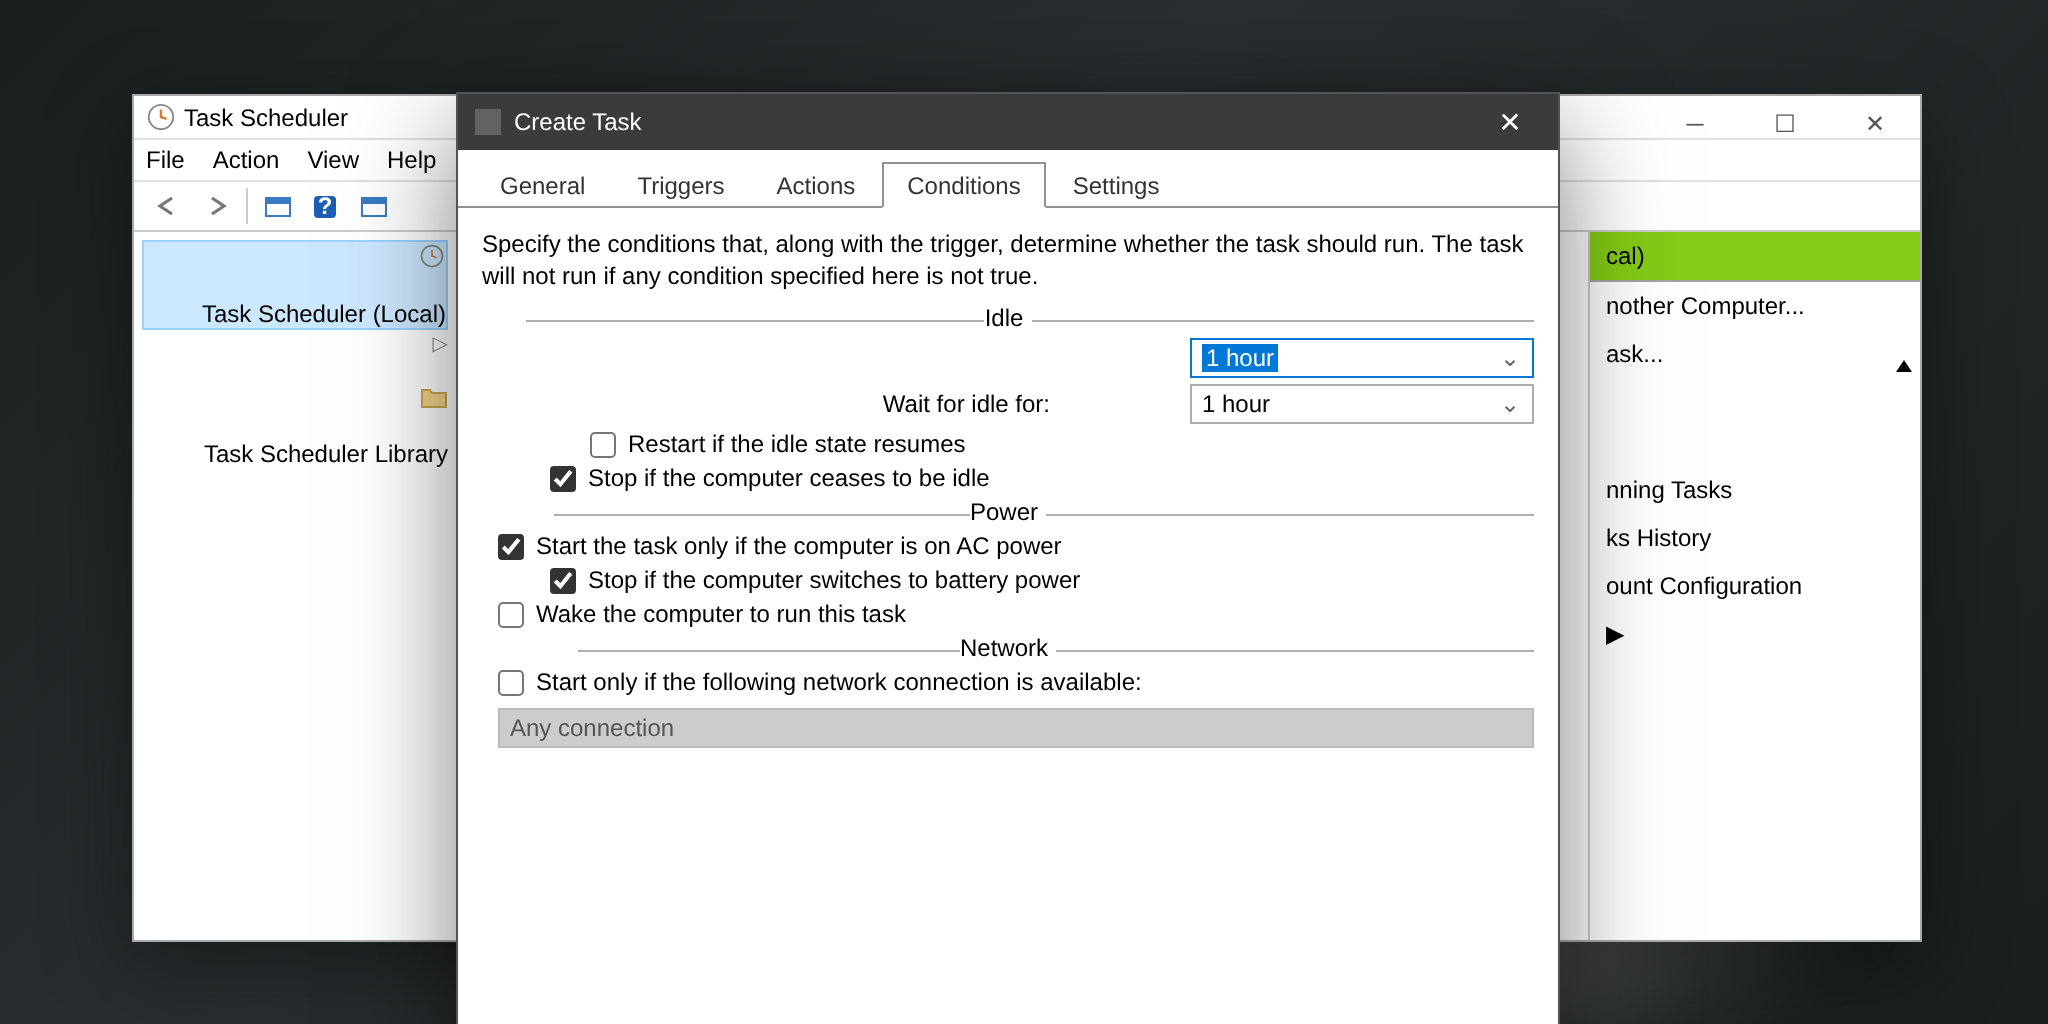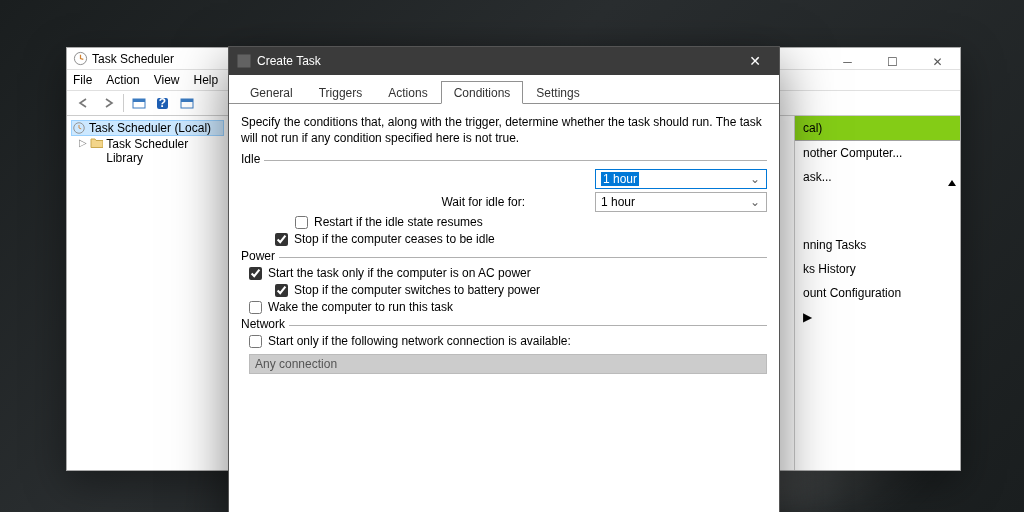--- a/index.html
+++ b/index.html
@@ -9,21 +9,21 @@
 
 .win-back { position: absolute; left: 66px; top: 47px; width: 895px; height: 424px; background: #fff; border: 1px solid #aaa; box-shadow: 0 12px 40px rgba(0,0,0,0.4); }
 .wb-title { height: 22px; display: flex; align-items: center; padding: 0 6px; border-bottom: 1px solid #e0e0e0; }
 .wb-title svg { margin-right: 4px; }
 .wb-menu { height: 20px; display: flex; align-items: center; padding: 0 6px; gap: 14px; }
 .wb-menu span { color: #000; }
 .wb-tool { height: 26px; border-top: 1px solid #e0e0e0; border-bottom: 1px solid #ccc; display: flex; align-items: center; padding: 0 6px; gap: 2px; }
 .tool-ico { width: 22px; height: 20px; display: flex; align-items: center; justify-content: center; }
 .wb-body { display: flex; height: calc(100% - 68px); }
 .wb-tree { width: 162px; border-right: 1px solid #ccc; padding: 4px 4px; }
-.tree-row { display: flex; align-items: flex-start; padding: 1px 0; gap: 3px; }
+.tree-row { display: flex; align-items: flex-end; padding: 1px 0; gap: 15px; flex-direction: column; }
 .tree-row.sel { background: #cce8ff; border: 1px solid #99d1ff; padding: 0 0; }
 .wb-right { flex: 1; display: flex; }
 .wb-mid { flex: 1; }
 .wb-actions { width: 166px; border-left: 1px solid #ccc; }
 .act-row { padding: 5px 8px; display: flex; align-items: center; gap: 6px; }
 .act-arrow { float: right; }
 .win-ctrl { position: absolute; right: 0; top: 0; display: flex; }
 .win-btn { width: 45px; height: 28px; display: flex; align-items: center; justify-content: center; color: #555; }
 .collapse-caret { position: absolute; right: 4px; top: 132px; width: 0; height: 0; border-left: 4px solid transparent; border-right: 4px solid transparent; border-bottom: 6px solid #000; }
 
@@ -31,21 +31,21 @@
 .dlg { position: absolute; left: 228px; top: 46px; width: 552px; height: 508px; background: #fff; box-shadow: 0 18px 50px rgba(0,0,0,0.5); border: 1px solid #555; }
 .dlg-title { height: 28px; background: #3b3b3b; color: #fff; display: flex; align-items: center; padding: 0 8px; }
 .dlg-title svg { margin-right: 6px; }
 .dlg-close { margin-left: auto; width: 32px; text-align: center; color: #fff; font-size: 14px; }
 .dlg-tabs { height: 25px; display: flex; align-items: flex-end; padding-left: 8px; margin-top: 4px; }
 .tab { padding: 4px 12px 3px; border: 1px solid transparent; color: #333; }
 .tab.active { border: 1px solid #919191; border-bottom: 1px solid #fff; background: #fff; position: relative; z-index: 2; }
 .tab-line { height: 1px; background: #919191; margin-top: -1px; }
 .dlg-body { padding: 8px 12px 10px; }
 .desc { margin: 2px 0 6px; line-height: 1.35; }
-.sect { position: relative; margin-top: 2px; }
+.sect { position: relative; margin-top: 2px; text-align: center; }
 .sect-label { position: relative; z-index: 2; background: #fff; padding-right: 4px; }
 .sect-line { position: absolute; top: 8px; left: 22px; right: 0; border-top: 1px solid #b0b0b0; z-index: 1; }
 .row { display: flex; align-items: center; margin: 3px 0 3px 8px; }
 .row input[type=checkbox] { margin-right: 6px; accent-color: #333; }
 .indent1 { margin-left: 34px; }
 .indent2 { margin-left: 54px; }
 .combo { height: 20px; border: 1px solid #adadad; background: #fff; display: flex; align-items: center; padding: 0 5px; width: 172px; position: relative; margin-left: auto; }
 .combo.focus { border: 1px solid #0078d7; }
 .combo.focus .combo-val { background: #0078d7; color: #fff; padding: 0 2px; }
 .combo .caret { position: absolute; right: 6px; color: #666; }

